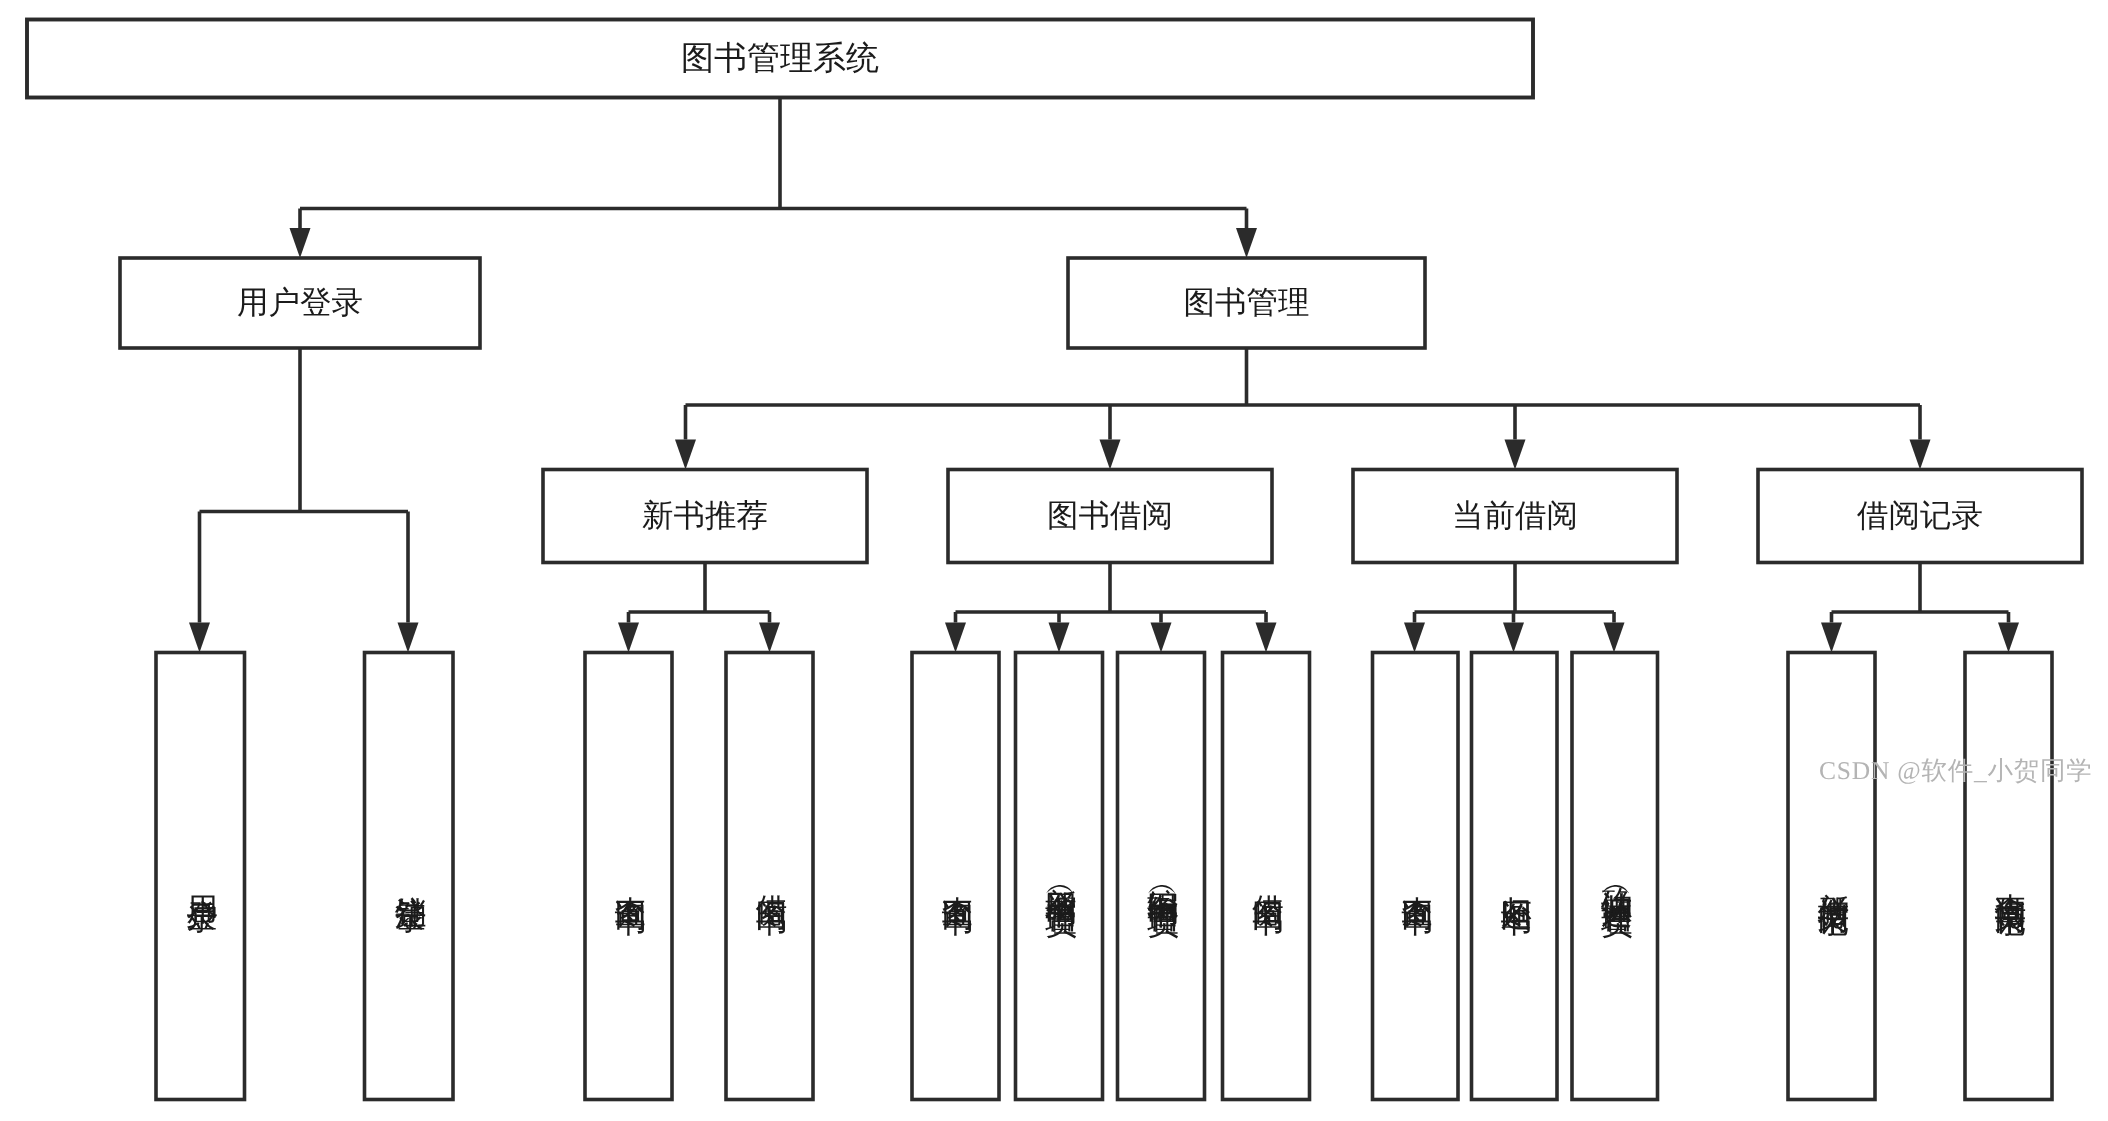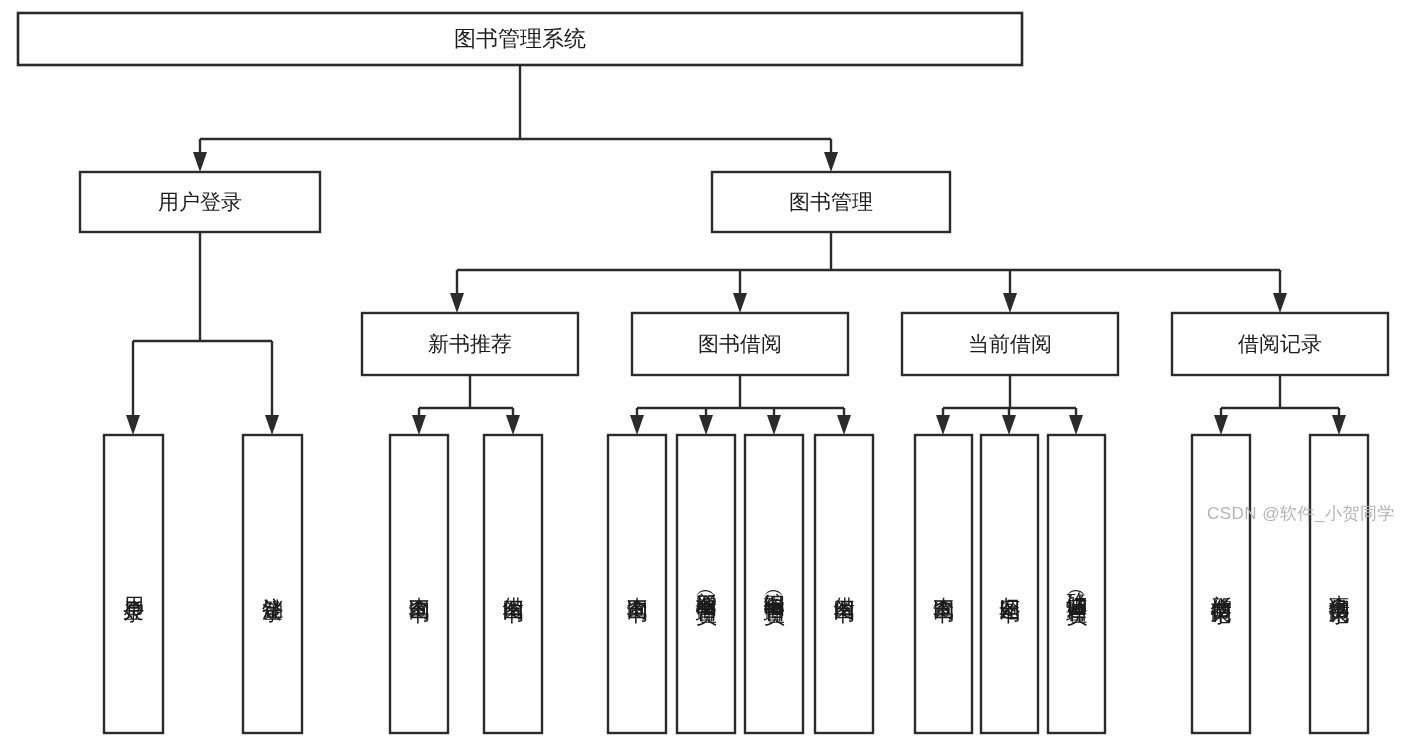--- a/index.html
+++ b/index.html
@@ -76,21 +76,21 @@
     line-height: 1.08;
     letter-spacing: 2px;
     color: #1b1b1b;
     white-space: nowrap;
     text-align: center;
   }
   .watermark {
     position: absolute;
     right: 10px;
     bottom: 6px;
-    font-family: Liberation Sans, sans-serif;
+    font-family: Liberation Serif, serif;
     font-size: 17px;
     color: #b4b4b4;
     letter-spacing: 0.5px;
     user-select: none;
     text-align: center;
   }
 </style>
 </head>
 <body>
 

